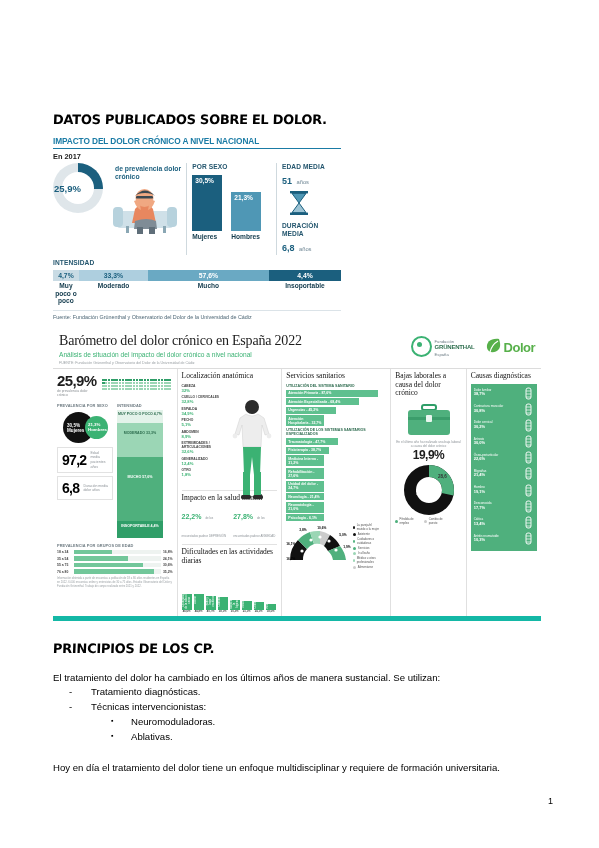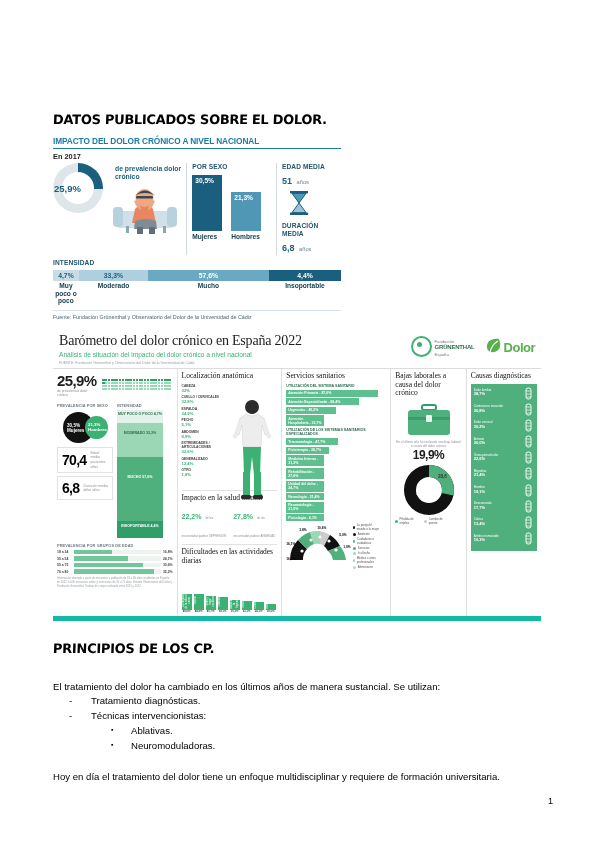--- a/index.html
+++ b/index.html
@@ -511,21 +511,21 @@
                 <div class="t1">
                   <span>30,5%</span><br>
                   <span>Mujeres</span>
                 </div>
                 <div class="t2">
                   <span>21,3%</span><br>
                   <span>Hombres</span>
                 </div>
               </div>
               <div class="statbox">
-                <div class="n">70,4</div>
+                <div class="n">97,2</div>
                 <div class="d">Edad media pacientes años</div>
               </div>
               <div class="statbox">
                 <div class="n">6,8</div>
                 <div class="d">Duración media dolor años</div>
               </div>
             </div>
 
             <div class="int-stack">
               <div class="sub-cap">INTENSIDAD</div>
@@ -912,40 +912,40 @@
                 </svg>
               </div>
             </div>
         </div>
 
       </div>
     </div>
 
     <div class="section-head" style="margin-top:20px;">PRINCIPIOS DE LOS CP.</div>
 
-    <p class="body-p" style="margin-top:24px;">El tratamiento del dolor ha cambiado en los últimos años de manera sustancial. Se utilizan:</p>
+    <p class="body-p" style="margin-top:15px;">El tratamiento del dolor ha cambiado en los últimos años de manera sustancial. Se utilizan:</p>
 
     <ul class="dash-list">
       <li>
         <span class="marker">-</span>
         <span>Tratamiento diagnósticas.</span>
       </li>
       <li>
         <span class="marker">-</span>
         <span>Técnicas intervencionistas:</span>
       </li>
     </ul>
     <ul class="sq-list">
       <li>
         <span class="marker">▪</span>
-        <span>Ablativas.</span>
+        <span>Neuromoduladoras.</span>
       </li>
       <li>
         <span class="marker">▪</span>
-        <span>Neuromoduladoras.</span>
+        <span>Ablativas.</span>
       </li>
     </ul>
 
     <p class="body-p" style="margin-top:16px;">Hoy en día el tratamiento del dolor tiene un enfoque multidisciplinar y requiere de formación universitaria.</p>
   </div>
 
   <div class="pagenum">1</div>
 </div>
 
 </body></html>

